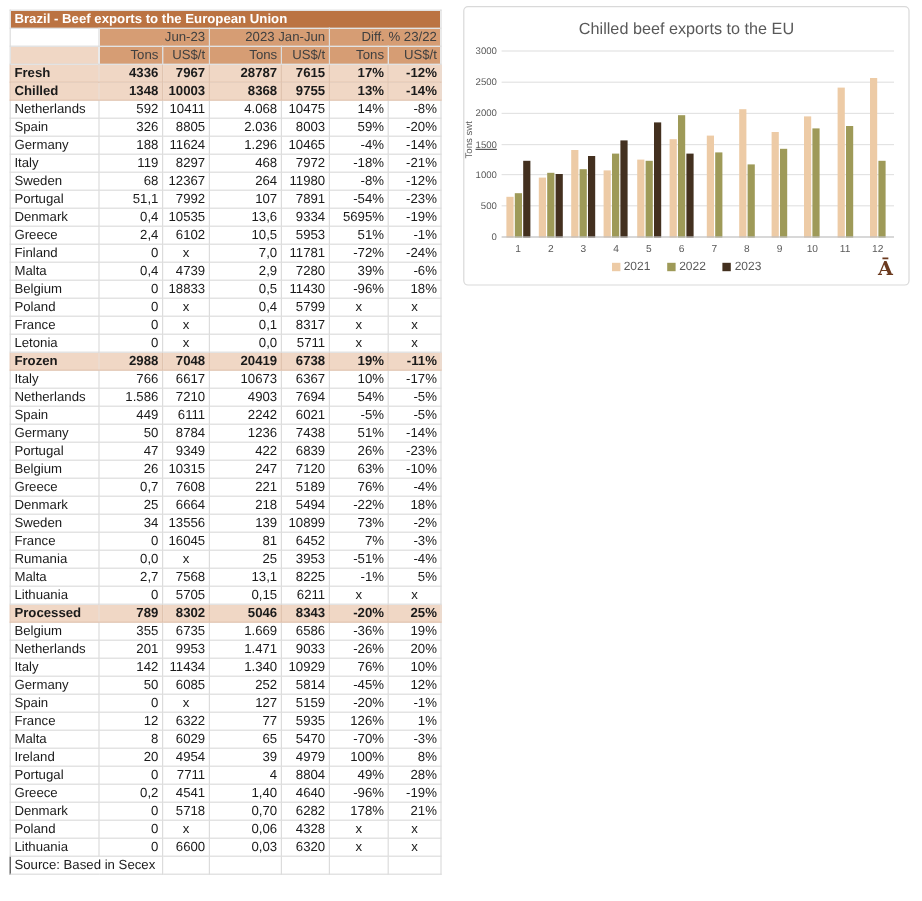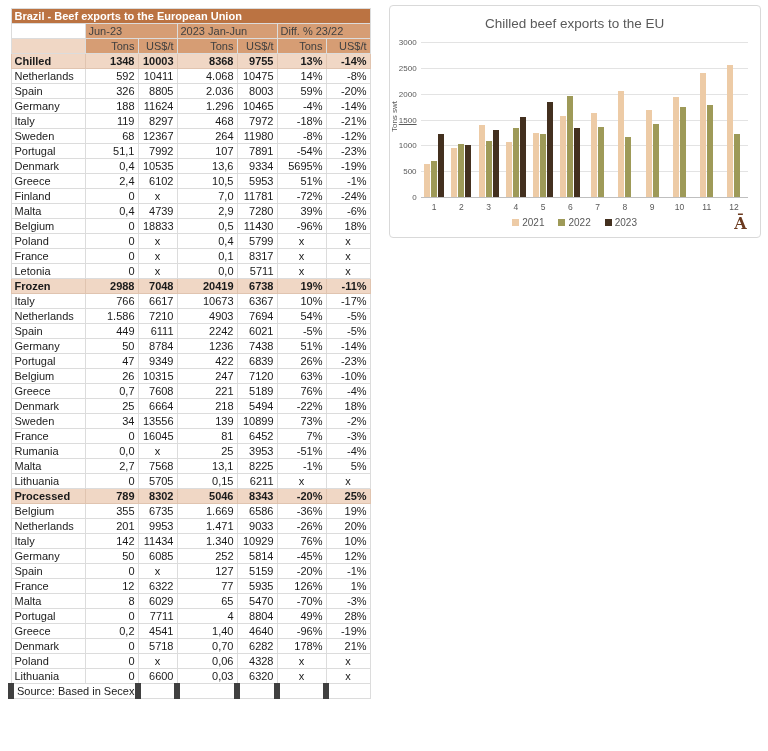--- a/index.html
+++ b/index.html
@@ -5,29 +5,29 @@
   * { box-sizing: border-box; margin: 0; padding: 0; }
   html, body { width: 768px; height: 751px; background: #fff; overflow: hidden; }
   body { font-family: "Liberation Sans", sans-serif; color: #1a1a1a; }
   .layout { display: flex; align-items: flex-start; padding: 5px 0 0 8px; }
 
   
   .table-wrap { margin-top: 3px; }
   table.exports { border-collapse: collapse; table-layout: fixed; width: 359px; font-size: 11px; }
   table.exports td { border: 1px solid #dcdcdc; height: 15px; line-height: 13px; padding: 0 3px; white-space: nowrap; overflow: hidden; }
   td.title-cell { background: var(--title-bg); color: #fff; font-weight: bold; border-color: var(--title-bg); font-size: 11px; }
-  td.group-cell { background: var(--header-bg); color: #404040; text-align: left; border-color: #c9order; border-color: #cfa183; }
+  td.group-cell { background: var(--header-bg); color: #404040; text-align: right; border-color: #c9order; border-color: #cfa183; }
   td.blank-cell { background: #fff; border: 1px solid #dcdcdc; }
   td.subhead-cell { background: var(--header-bg); color: #404040; text-align: right; border-color: #cfa183; }
   td.subhead-left { background: var(--section-bg); border-color: #e0c4b0; }
   tr.section td { background: var(--section-bg); font-weight: bold; border-color: #e0c4b0; }
   td.lbl { text-align: left; }
   td.val { text-align: right; }
   td.val.xv { text-align: center; }
-  tr.source-row td { border-left: 6px solid #404040; margin-left: 10px; }
+  tr.source-row td { border-left: 1px solid #404040; margin-left: 10px; }
   tr.source-row td.src { text-align: left; font-size: 11px; color: #1a1a1a; }
 
   
   .chart-box { position: relative; width: 372px; height: 233px; margin-left: 18px; border: 1px solid #d9d9d9; border-radius: 4px; background: #fff; }
   .chart-title { position: absolute; top: 10px; left: 0; right: 0; text-align: center; font-size: 13.5px; color: #595959; }
   .ylabel { position: absolute; left: -2px; top: 106px; transform: rotate(-90deg); transform-origin: center; font-size: 8px; color: #595959; width: 60px; text-align: center; margin-left: -24px; }
   .plot { position: absolute; left: 31px; top: 37px; width: 327px; height: 155px; }
   .gridline { position: absolute; left: 0; right: 0; height: 1px; background: #e3e3e3; }
   .axisline { position: absolute; left: 0; right: 0; bottom: 0; height: 1px; background: #bfbfbf; }
   .ytick { position: absolute; right: 100%; width: 26px; margin-right: 4px; text-align: right; font-size: 8px; color: #595959; }
@@ -72,20 +72,29 @@
           <td class="subhead-cell">Tons</td>
           <td class="subhead-cell">US$/t</td>
           <td class="subhead-cell">Tons</td>
           <td class="subhead-cell">US$/t</td>
           <td class="subhead-cell">Tons</td>
           <td class="subhead-cell">US$/t</td>
         </tr>
       </tbody>
       <tbody>
           <tr class="section">
+    <td class="lbl">Fresh</td>
+  <td class="val">4336</td>
+            <td class="val">7967</td>
+            <td class="val">28787</td>
+            <td class="val">7615</td>
+            <td class="val">17%</td>
+            <td class="val">-12%</td>
+          </tr>
+          <tr class="section">
     <td class="lbl">Chilled</td>
   <td class="val">1348</td>
             <td class="val">10003</td>
             <td class="val">8368</td>
             <td class="val">9755</td>
             <td class="val">13%</td>
             <td class="val">-14%</td>
           </tr>
           <tr>
     <td class="lbl">Netherlands</td>
@@ -403,20 +412,29 @@
             <td class="val">1%</td>
           </tr>
           <tr>
     <td class="lbl">Malta</td>
   <td class="val">8</td>
             <td class="val">6029</td>
             <td class="val">65</td>
             <td class="val">5470</td>
             <td class="val">-70%</td>
             <td class="val">-3%</td>
+          </tr>
+          <tr>
+    <td class="lbl">Ireland</td>
+  <td class="val">20</td>
+            <td class="val">4954</td>
+            <td class="val">39</td>
+            <td class="val">4979</td>
+            <td class="val">100%</td>
+            <td class="val">8%</td>
           </tr>
           <tr>
     <td class="lbl">Portugal</td>
   <td class="val">0</td>
             <td class="val">7711</td>
             <td class="val">4</td>
             <td class="val">8804</td>
             <td class="val">49%</td>
             <td class="val">28%</td>
           </tr>

